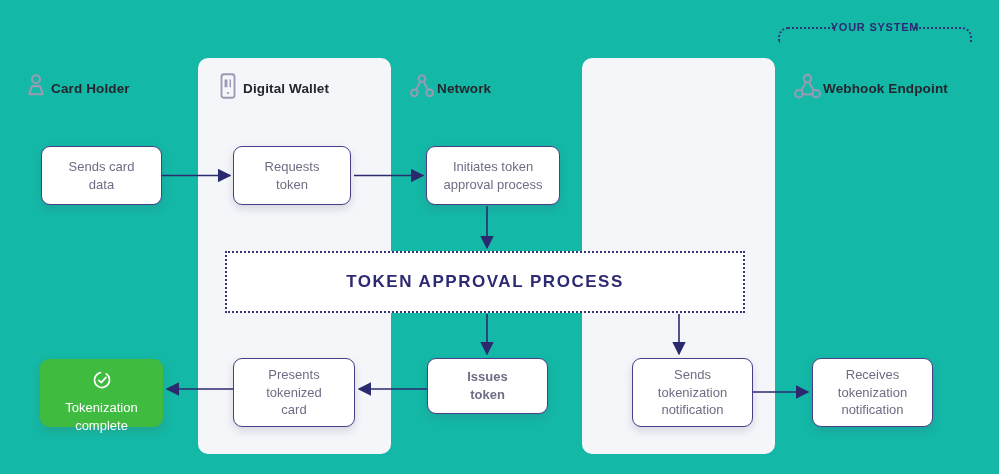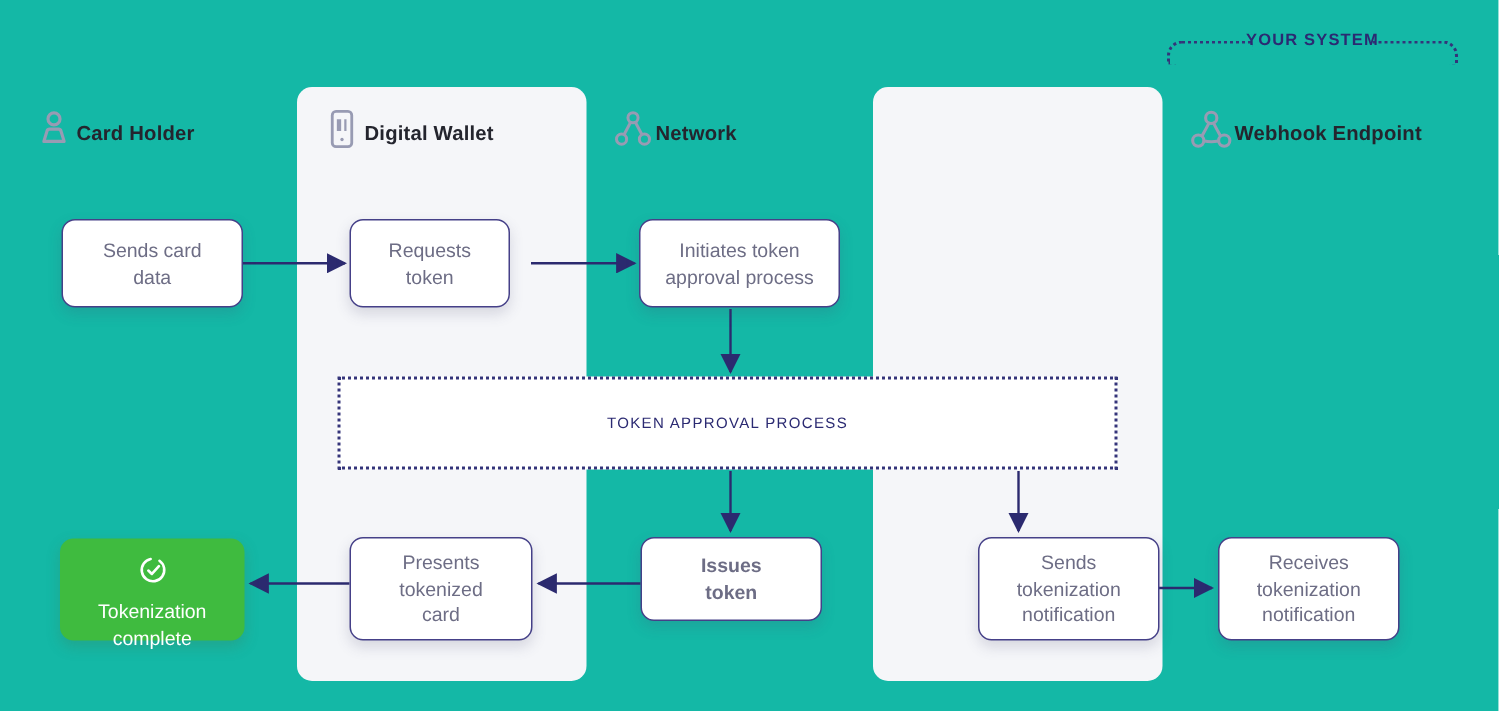--- a/index.html
+++ b/index.html
@@ -31,21 +31,21 @@
     background:#3FBB3F; border:none; color:#ffffff;
     box-shadow:0 4px 9px rgba(70,110,70,0.25);
   }
   .node.success .check { margin-bottom:3px; }
   .dotted-box {
     position:absolute; left:225px; top:251px; width:520px; height:62px; z-index:1;
     box-sizing:border-box; background:#ffffff; border:2px dotted #34347A;
     display:flex; align-items:center; justify-content:center;
   }
   .dotted-box .dotted-label {
-    font-size:10px; font-weight:normal; letter-spacing:.09em; color:#2B2A72;
+    font-size:17px; font-weight:bold; letter-spacing:.09em; color:#2B2A72;
   }
   .your-system { position:absolute; top:18px; left:770px; width:210px; height:30px; z-index:3; }
   .your-system .ys-label {
     position:absolute; left:0; right:0; top:3px; text-align:center;
     font-size:11px; font-weight:bold; letter-spacing:.07em; color:#2B2A72;
   }
   .bracket { position:absolute; top:9px; width:57px; height:16px; box-sizing:border-box; }
   .bracket.left  { left:8px;  border-top:2px dotted #34347A; border-left:2px dotted #34347A;  border-top-left-radius:10px; }
   .bracket.right { right:8px; border-top:2px dotted #34347A; border-right:2px dotted #34347A; border-top-right-radius:10px; }
   svg.arrows { position:absolute; left:0; top:0; z-index:2; }
@@ -131,40 +131,40 @@
       <path d="M487 314 L487 354" marker-end="url(#ah)"></path>
       <path d="M679 314 L679 354" marker-end="url(#ah)"></path>
       <path d="M427 389 L359 389" marker-end="url(#ah)"></path>
       <path d="M233 389 L167 389" marker-end="url(#ah)"></path>
       <path d="M741 392 L808 392" marker-end="url(#ah)"></path>
     </g>
   </svg>
 
   <div class="node" style="left:41px;  top:146px; width:121px; height:59px;">Sends card
 data</div>
-  <div class="node" style="left:233px; top:146px; width:107px; height:59px;">Requests
+  <div class="node" style="left:233px; top:146px; width:118px; height:59px;">Requests
 token</div>
   <div class="node" style="left:426px; top:146px; width:134px; height:59px;">Initiates token
 approval process</div>
 
   <div class="node success" style="left:40px; top:359px; width:123px; height:68px;">
     <span class="check">
       <svg width="22" height="22" viewBox="0 0 24 24" fill="none" stroke="#ffffff" stroke-width="1.9" stroke-linecap="round" stroke-linejoin="round">
         <circle cx="12" cy="12" r="8.2" stroke-dasharray="44.5 7" transform="rotate(-55 12 12)"></circle>
         <path d="M8.6 12.4 L11.2 14.9 L16.3 9.2"></path>
       </svg>
     </span>
     <span>Tokenization
 complete</span>
   </div>
   <div class="node" style="left:233px; top:358px; width:122px; height:69px;">Presents
 tokenized
 card</div>
   <div class="node" style="left:427px; top:358px; width:121px; height:56px;font-weight:bold;">Issues
 token</div>
-  <div class="node" style="left:652px; top:358px; width:121px; height:69px;">Sends
+  <div class="node" style="left:632px; top:358px; width:121px; height:69px;">Sends
 tokenization
 notification</div>
   <div class="node" style="left:812px; top:358px; width:121px; height:69px;">Receives
 tokenization
 notification</div>
 
 </div>
 
 </body></html>

